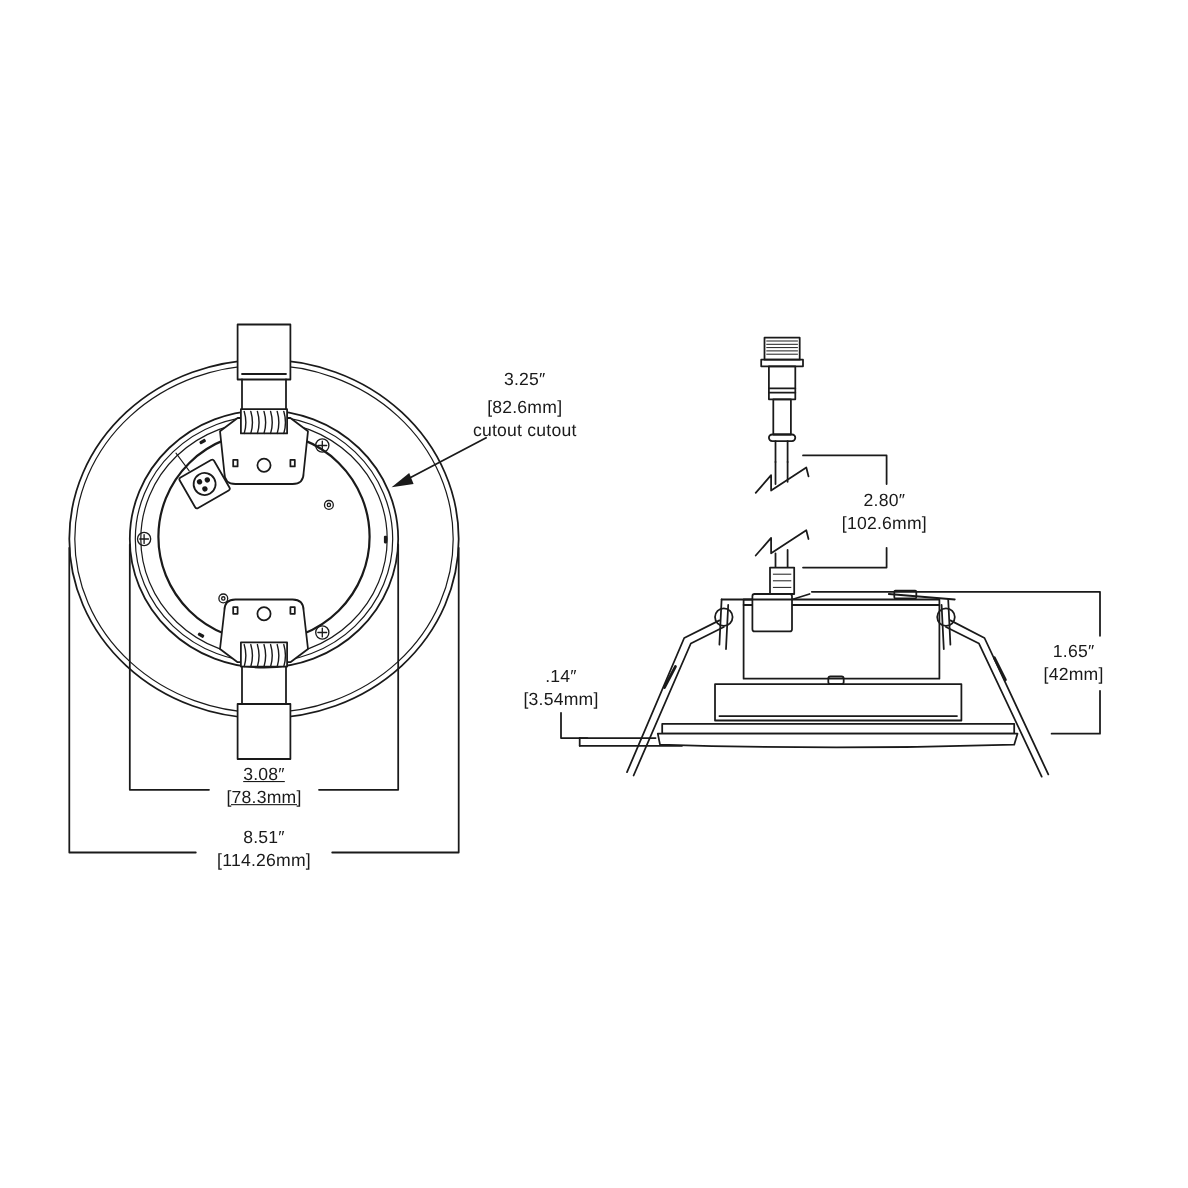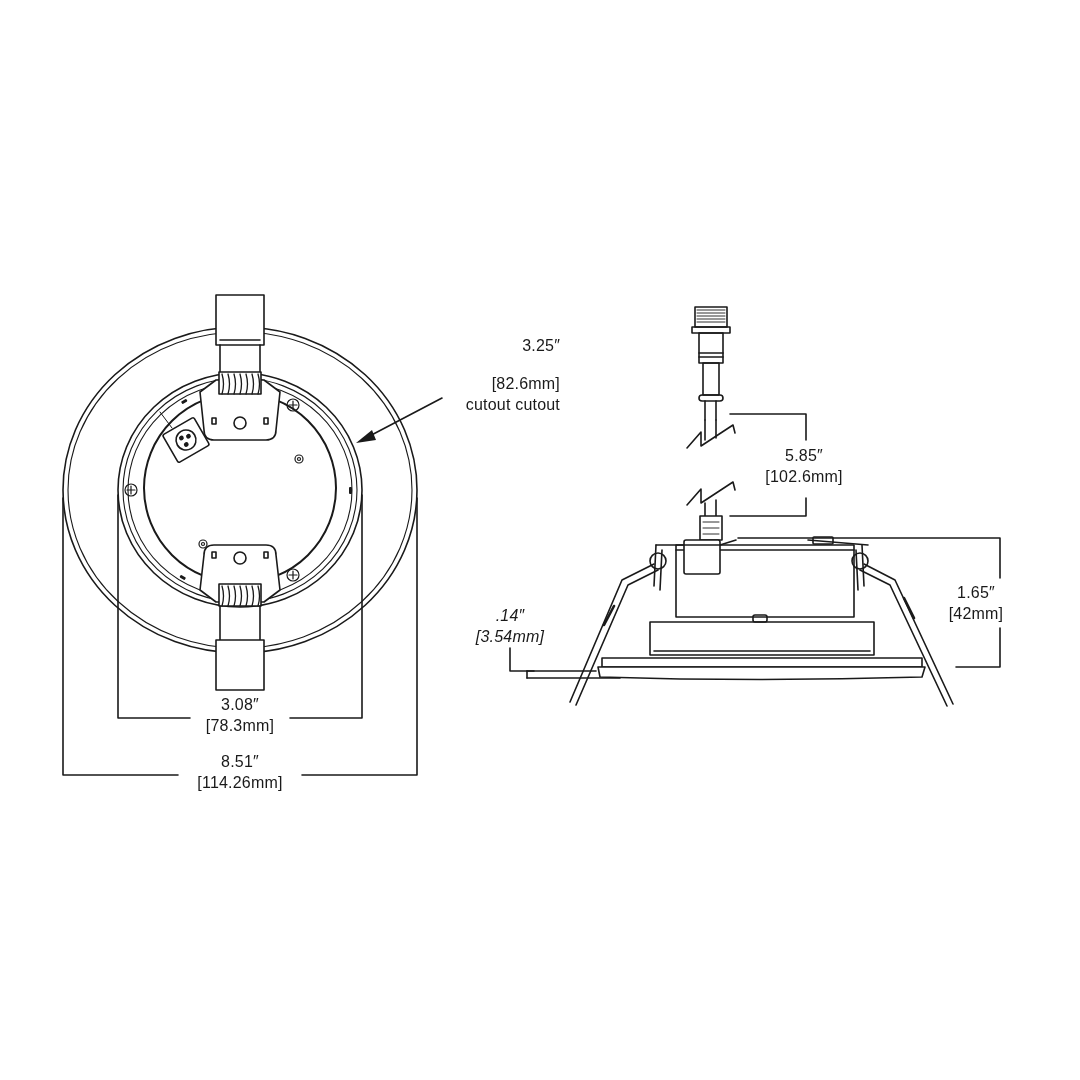--- a/index.html
+++ b/index.html
@@ -155,42 +155,42 @@
       <polyline points="1000,628 1000,667 956,667"></polyline>
 
       <polyline points="510,648 510,671 534,671"></polyline>
       <line x1="527" y1="671" x2="596" y2="671"></line>
       <line x1="527" y1="678" x2="620" y2="678"></line>
       <line x1="527" y1="671" x2="527" y2="678"></line>
     </g>
   </g>
 </svg>
 
-<div class="label" style="left:424px; top:335px; width:136px;text-align:right;">
+<div class="label" style="left:409px; top:335px; width:136px;">
   <span>3.25″</span>
-  <span style="margin-top:17px;">[82.6mm]</span>
+  <span style="margin-top:4px;">[82.6mm]</span>
   <span>cutout cutout</span>
 </div>
 
-<div class="label" style="left:180px; top:694px; width:120px;">
+<div class="label" style="left:180px; top:694px; width:120px;text-decoration:underline;">
   <span>3.08″</span>
   <span>[78.3mm]</span>
 </div>
 
 <div class="label" style="left:170px; top:751px; width:140px;">
   <span>8.51″</span>
   <span>[114.26mm]</span>
 </div>
 
 <div class="label" style="left:744px; top:445px; width:120px;">
-  <span>5.85″</span>
+  <span>2.80″</span>
   <span>[102.6mm]</span>
 </div>
 
 <div class="label" style="left:928px; top:582px; width:96px;">
   <span>1.65″</span>
   <span>[42mm]</span>
 </div>
 
-<div class="label" style="left:462px; top:605px; width:96px;font-style:italic;">
+<div class="label" style="left:462px; top:605px; width:96px;">
   <span>.14″</span>
   <span>[3.54mm]</span>
 </div>
 
 </body></html>

